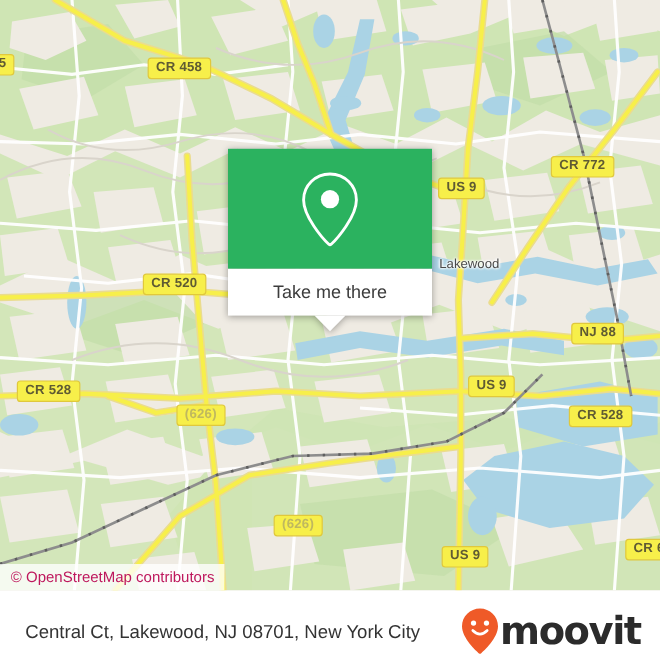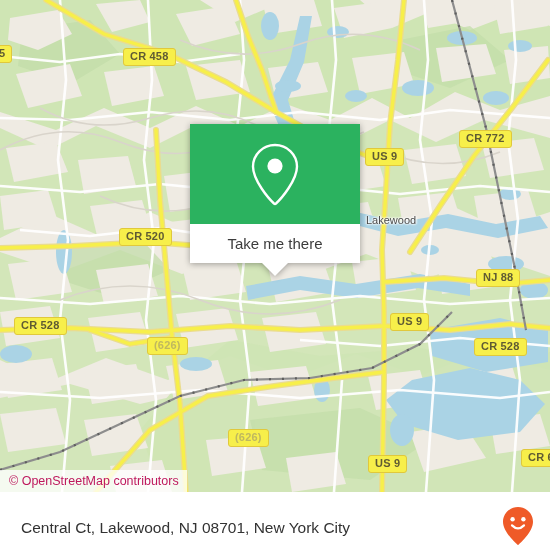--- a/index.html
+++ b/index.html
@@ -387,16 +387,17 @@
 
     <div id="address-text">Central Ct, Lakewood, NJ 08701, New York City</div>
 
     <div id="brand-logo">
       <svg id="brand-pin" width="32" height="40" viewBox="0 0 32 40" xmlns="http://www.w3.org/2000/svg">
         <path d="M16 1 C7.7 1 1 7.6 1 15.8 C1 25.6 13 36.5 15.2 38.5 C15.7 39 16.3 39 16.8 38.5 C19 36.5 31 25.6 31 15.8 C31 7.6 24.3 1 16 1 Z" fill="#ef5a28"></path>
         <circle cx="10.6" cy="13.2" r="2.2" fill="#ffffff"></circle>
         <circle cx="21.4" cy="13.2" r="2.2" fill="#ffffff"></circle>
         <path d="M10 19.4 Q16 25.4 22 19.4" fill="none" stroke="#ffffff" stroke-width="2.2" stroke-linecap="round"></path>
       </svg>
+      <span id="brand-word">moovit</span>
     </div>
   </div>
 
 </div>
 
 </body></html>

